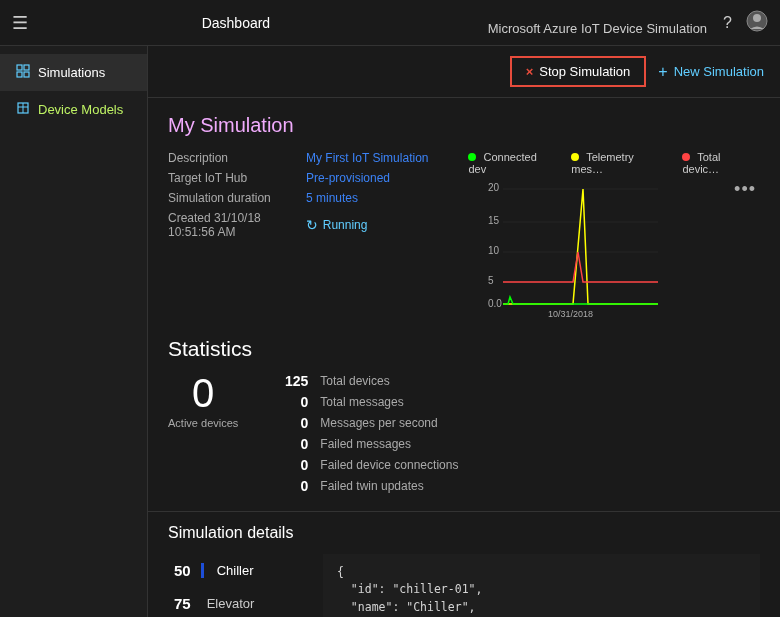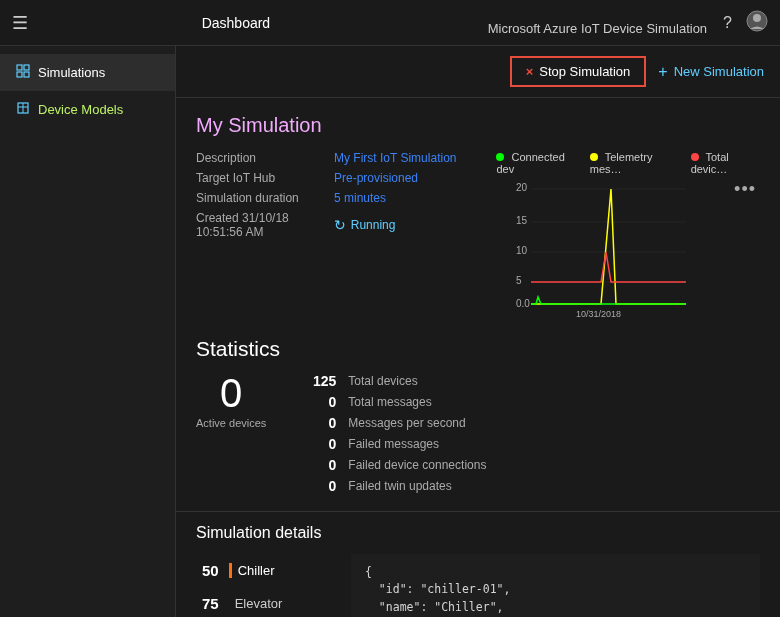--- a/index.html
+++ b/index.html
@@ -54,21 +54,21 @@
     }
 
     
     .layout {
       display: flex;
       height: calc(617px - 46px);
     }
 
     
     .sidebar {
-      width: 176px;
+      width: 148px;
       background: #1e1e1e;
       border-right: 1px solid #333;
       padding-top: 8px;
       flex-shrink: 0;
     }
     .sidebar-item {
       display: flex;
       align-items: center;
       gap: 8px;
       padding: 10px 16px;
@@ -489,21 +489,21 @@
         </div>
       </div>
     </div>
 
     <div class="details-section">
       <div class="details-title">Simulation details</div>
       <div class="details-body">
         <div class="device-list">
           <div class="device-item active">
             <span class="device-count">50</span>
-            <span class="device-name" style="border-left:3px solid #f97316; padding-left:6px;">Chiller</span>
+            <span class="device-name" style="border-left:3px solid #1d4ed8; padding-left:13px;">Chiller</span>
           </div>
           <div class="device-item">
             <span class="device-count">75</span>
             <span style="padding-left:6px;" class="device-name">Elevator</span>
           </div>
         </div>
         <div class="json-viewer">
           <pre style="white-space:pre-wrap;">{
   "id": "chiller-01",
   "name": "Chiller",

